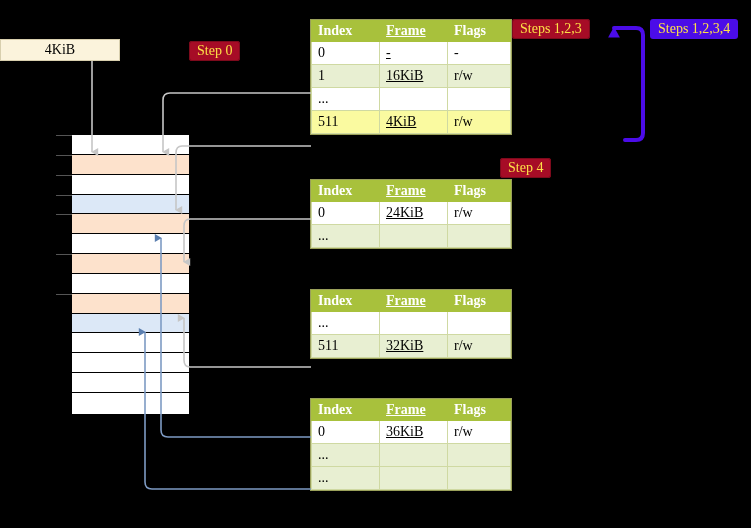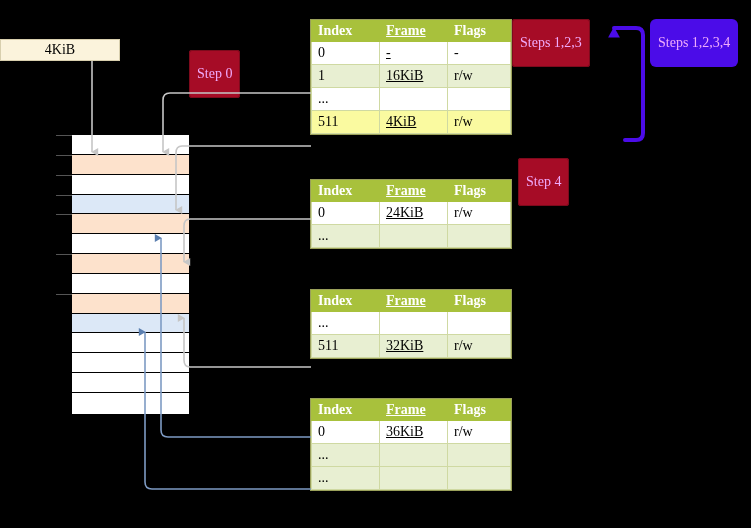--- a/index.html
+++ b/index.html
@@ -8,27 +8,27 @@
 
   .abs{position:absolute;}
 
   
   #kib-box{left:0px;top:39px;width:120px;height:22px;background:#FBF3DC;
            border:1px solid #d8cfae;box-sizing:border-box;
            display:flex;align-items:center;justify-content:center;
            font-size:14px;color:#000;}
 
   
-  .badge{font-size:14px;color:#f0abfc;padding:16px 8px;border-radius:3px;
+  .badge{font-size:14px;color:#fde047;padding:2px 8px;border-radius:3px;
          line-height:16px;white-space:nowrap;}
   .badge-red{background:#A60C26;box-shadow:0 0 0 1px #7d0a1c inset;}
-  .badge-blue{background:#4B0CE8;border-radius:6px;}
-
-  #step0{left:189px;top:50px;}
-  #step4{left:518px;top:158px;}
+  .badge-blue{background:#4B0CE8;}
+
+  #step0{left:189px;top:41px;}
+  #step4{left:500px;top:158px;}
   #steps123{left:512px;top:19px;}
   #steps1234{left:650px;top:19px;}
 
   
   #mem-grid{left:71px;top:134px;width:119px;height:281px;
             border:1.5px solid #000;box-sizing:border-box;background:#fff;}
   .mrow{width:100%;box-sizing:border-box;border-bottom:1.5px solid #000;}
   .mrow:last-child{border-bottom:none;}
   .m-white{background:#ffffff;}
   .m-peach{background:#FDE2CC;}

